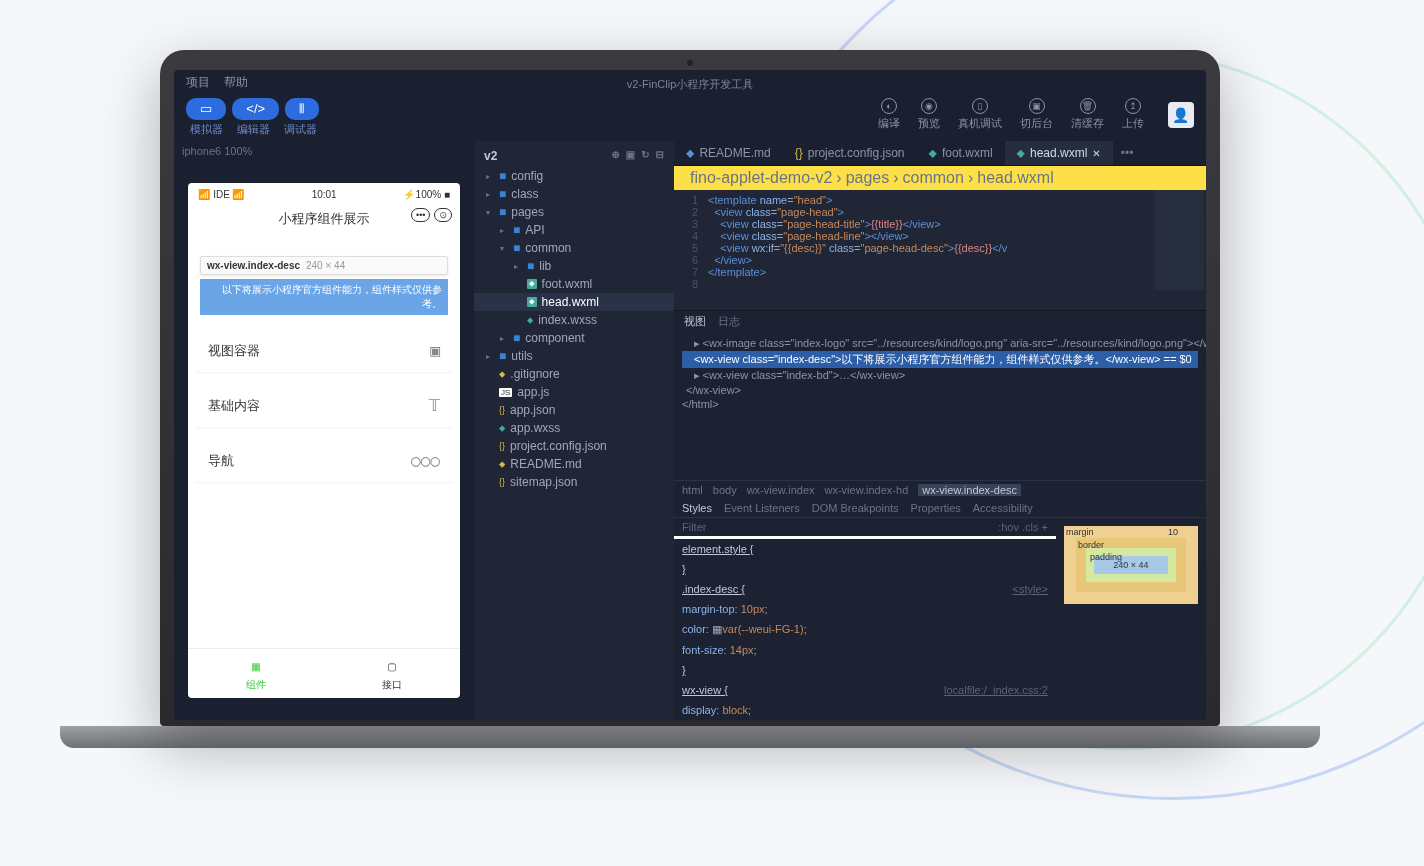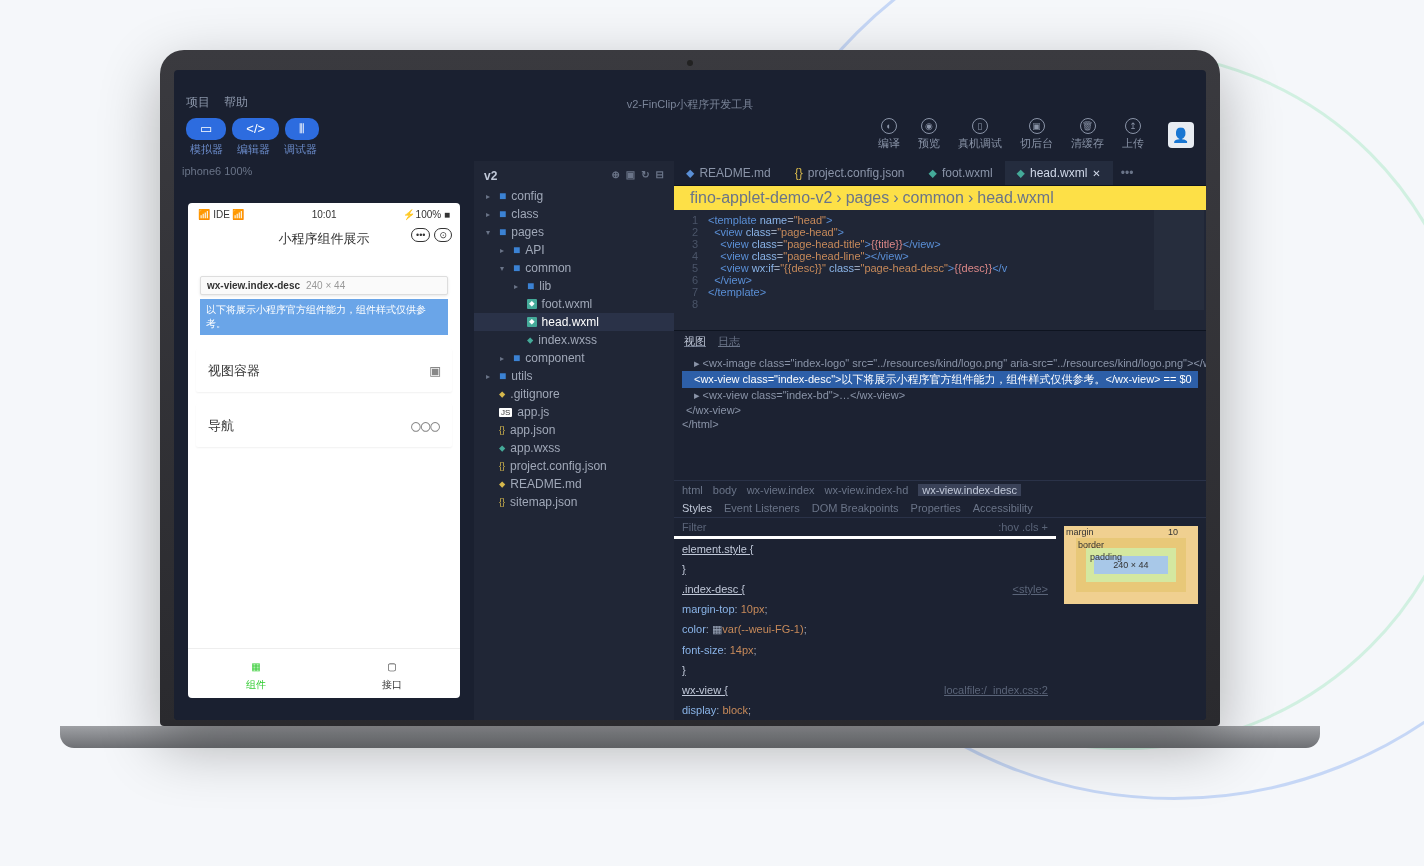--- a/index.html
+++ b/index.html
@@ -7,21 +7,21 @@
 .bg-curve { position:absolute; border-radius:50%; border:3px solid; opacity:.3; }
 .bg-curve.a { width:900px; height:900px; right:-200px; top:-100px; border-color:#5b8def; }
 .bg-curve.b { width:700px; height:700px; right:-50px; top:50px; border-color:#7ee0a8; }
 
 .laptop { position:absolute; left:160px; top:50px; width:1060px; }
 .bezel { background:linear-gradient(#3a3a3f,#2a2a2e); border-radius:24px 24px 4px 4px; padding:20px 14px 6px; box-shadow:0 20px 60px rgba(0,0,0,.3); position:relative; }
 .camera { position:absolute; top:10px; left:50%; width:6px; height:6px; background:#222; border-radius:50%; transform:translateX(-50%); }
 .base { height:22px; background:linear-gradient(#9ea0a4,#6e7074); border-radius:0 0 14px 14px; margin:0 -100px; }
 
 .screen { background:#1a2030; border-radius:4px; height:650px; display:flex; flex-direction:column; color:#9aa5b8; font-size:12px; overflow:hidden; }
-.menubar { display:flex; gap:14px; padding:4px 12px; font-size:12px;margin-top:20px; }
+.menubar { display:flex; gap:14px; padding:4px 12px; font-size:12px; }
 .menubar span { color:#8a94a8; }
 .titlebar { text-align:center; color:#7a8498; font-size:11px; margin-top:-18px; position:relative; }
 
 .toolbar { display:flex; justify-content:space-between; align-items:flex-start; padding:6px 12px 4px; }
 .tb-left { display:flex; flex-direction:column; gap:2px; }
 .pills { display:flex; gap:6px; }
 .pill { background:#2d6cdf; color:#fff; border-radius:10px; padding:3px 14px; font-size:13px; }
 .pill-labels { display:flex; gap:14px; font-size:11px; color:#6a8ac8; padding-left:4px; }
 .tb-right { display:flex; align-items:center; gap:18px; }
 .tb-btn { display:flex; flex-direction:column; align-items:center; gap:2px; font-size:11px; color:#8a94a8; }
@@ -33,21 +33,21 @@
 
 .sim { width:300px; background:#1a2030; display:flex; flex-direction:column; }
 .sim-hdr { padding:4px 8px; font-size:11px; color:#6a7488; }
 .phone { background:#fff; margin:22px 14px; border-radius:4px; flex:1; color:#333; display:flex; flex-direction:column; position:relative; }
 .ph-status { display:flex; justify-content:space-between; padding:6px 10px; font-size:10px; }
 .ph-title { text-align:center; font-size:13px; padding:4px; position:relative; }
 .ph-dots { position:absolute; right:8px; top:2px; display:flex; gap:4px; }
 .ph-dots span { border:1px solid #333; border-radius:10px; padding:1px 4px; font-size:9px; }
 .tooltip { background:#fafafa; border:1px solid #ddd; border-radius:2px; padding:3px 6px; font-size:10px; margin:24px 12px 0; box-shadow:0 1px 3px rgba(0,0,0,.1); display:flex; gap:6px; }
 .tooltip .dim { color:#999; }
-.hl { background:#6aa5e8; color:#fff; font-size:10px; text-align:left; padding:4px 6px; margin:4px 12px 8px; }
+.hl { background:#6aa5e8; color:#fff; font-size:10px; text-align:right; padding:4px 6px; margin:4px 12px 8px; }
 .card { background:#fff; margin:6px 8px; padding:12px; border-radius:2px; display:flex; justify-content:space-between; align-items:center; font-size:13px; box-shadow:0 1px 2px rgba(0,0,0,.06); }
 .card .g { color:#888; font-size:16px; font-family:monospace; }
 .ph-tab { display:flex; border-top:1px solid #eee; margin-top:auto; }
 .ph-tab div { flex:1; text-align:center; padding:6px; font-size:10px; }
 .ph-tab .act { color:#3c3; }
 
 
 .tree { width:200px; background:#202636; padding:4px 0; font-size:12px; overflow:auto; }
 .tree-hdr { display:flex; justify-content:space-between; padding:4px 10px; font-weight:bold; color:#c0c8d8; }
 .tree-hdr .icons { display:flex; gap:6px; color:#6a7488; font-size:10px; }
@@ -72,21 +72,21 @@
 .crumbs span { margin:0 4px; }
 .code { background:#202636; font-family:monospace; font-size:11px; padding:4px 0; }
 .cl { display:flex; }
 .ln { width:34px; text-align:right; color:#4a5468; padding-right:10px; }
 .ct { white-space:pre; }
 .t-tag{color:#5a8fd6;} .t-attr{color:#8ab4e8;} .t-str{color:#c78a5a;} .t-var{color:#d88;}
 .minimap { position:absolute; right:2px; top:0; width:50px; height:100px; background:rgba(100,110,130,.1); }
 
 
 .devtools { flex:1; background:#1c2232; display:flex; flex-direction:column; font-size:11px; border-top:1px solid #0e1420; min-height:0; }
-.dt-tabs { display:flex; gap:12px; padding:3px 10px; color:#6a7488;text-decoration:underline; }
+.dt-tabs { display:flex; gap:12px; padding:3px 10px; color:#6a7488; }
 .dt-tabs .act { color:#c0c8d8; }
 .elem { flex:1; padding:4px 8px; font-family:monospace; color:#8a94a8; overflow:hidden; }
 .elem .row { padding:1px 0 1px 12px; white-space:nowrap; }
 .elem .row.hl2 { background:#2d5fa8; color:#fff; }
 .bc { padding:3px 8px; color:#6a7488; display:flex; gap:10px; border-top:1px solid #2a3248; }
 .bc .act { background:#3a4258; color:#c0c8d8; padding:0 4px; }
 .st-tabs { display:flex; gap:12px; padding:3px 8px; color:#6a7488; border-bottom:1px solid #2a3248; }
 .st-tabs .act { color:#c0c8d8; }
 .styles { display:flex; }
 .st-left { flex:1; font-family:monospace; }
@@ -179,20 +179,24 @@
                 </div>
     </div>
     <div class="tooltip">
       <b>wx-view.index-desc</b>
                 <span class="dim">240 × 44</span>
     </div>
     <div class="hl">以下将展示小程序官方组件能力，组件样式仅供参考。</div>
     <div class="card">
                 <span>视图容器</span>
                 <span class="g">▣</span>
+              </div>
+    <div class="card">
+                <span>基础内容</span>
+                <span class="g">𝕋</span>
               </div>
     <div class="card">
                 <span>导航</span>
                 <span class="g">○○○</span>
               </div>
     <div class="ph-tab">
       <div class="act"><div>▦</div><span>组件</span></div>
       <div><div>▢</div><span>接口</span></div>
     </div>
   </div>

